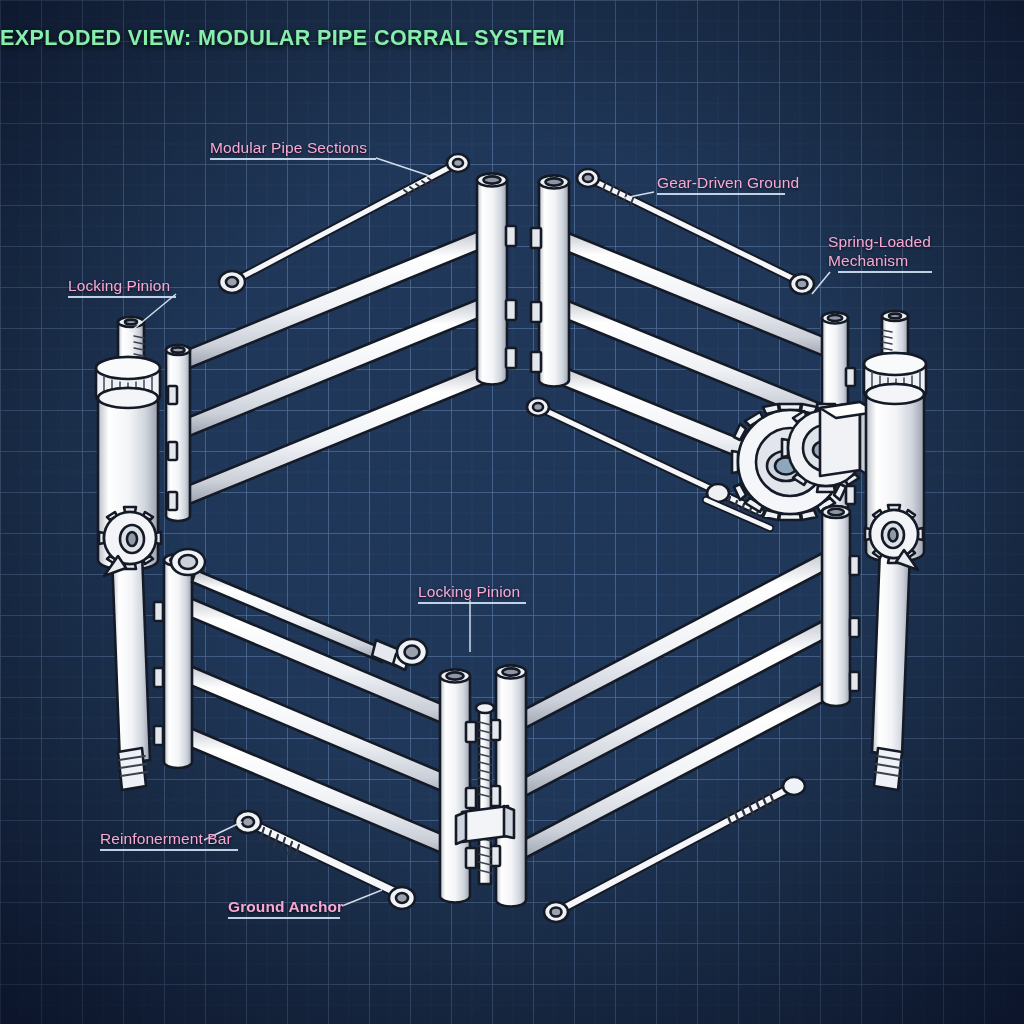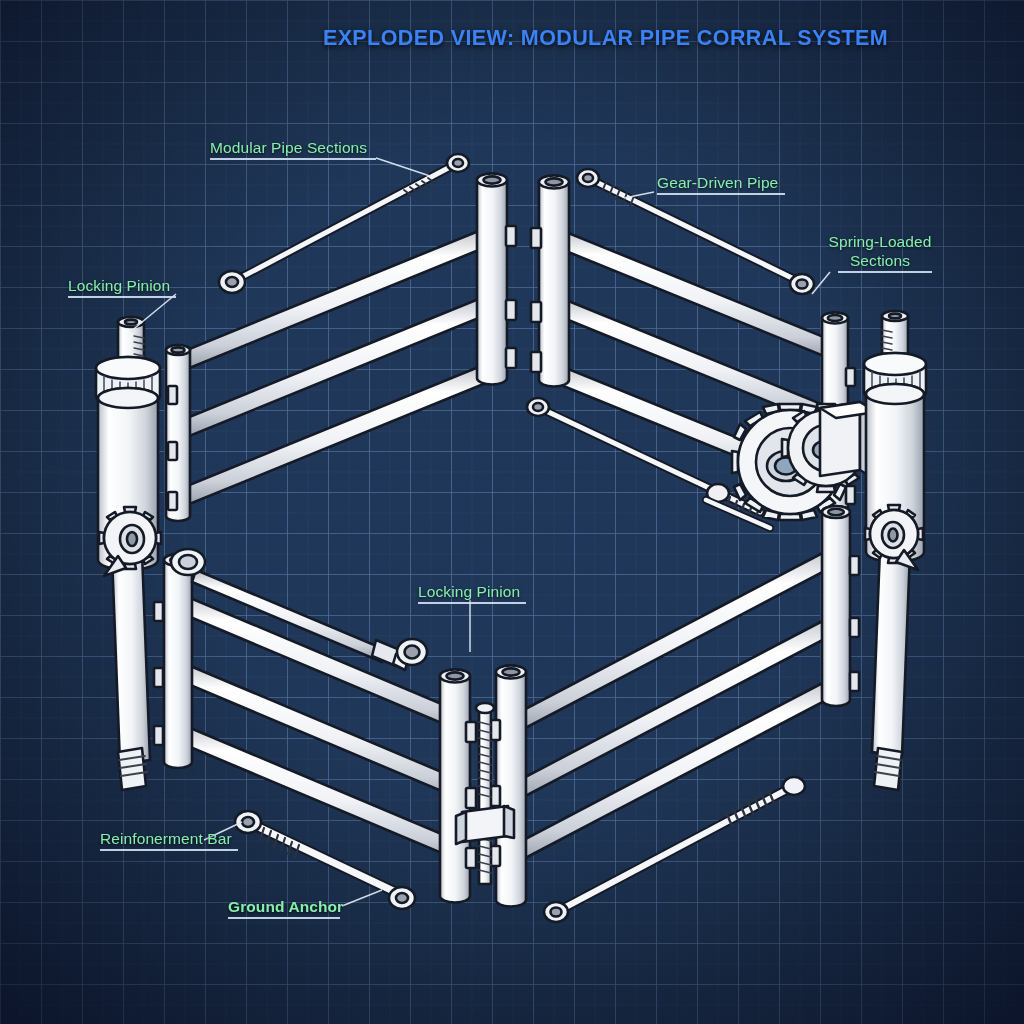--- a/index.html
+++ b/index.html
@@ -1,25 +1,25 @@
 <!DOCTYPE html>
 <html><head>
 <meta charset="utf-8">
 <style>
   html,body{margin:0;padding:0;background:#14213a;}
   body{width:1024px;height:1024px;overflow:hidden;
        font-family:"Liberation Sans",sans-serif;}
   #stage{position:relative;width:1024px;height:1024px;overflow:hidden;}
   #stage svg{position:absolute;top:0;left:0;}
-  .lbl{position:absolute;color:#86efac;font-size:15.5px;letter-spacing:.1px;
+  .lbl{position:absolute;color:#f9a8d4;font-size:15.5px;letter-spacing:.1px;
        white-space:nowrap;text-shadow:0 1px 3px rgba(0,0,0,.75);line-height:19px;}
   .lbl .ul{display:block;height:1.5px;background:#cfe0f2;margin-top:1px;opacity:.92;}
-  .lbl.two{text-align:center;}
-  #title{position:absolute;left:0;top:26px;width:888px;text-align:right;
-         color:#3b82f6;font-size:21.5px;font-weight:bold;letter-spacing:.4px;
+  .lbl.two{text-align:left;}
+  #title{position:absolute;left:0;top:26px;width:888px;text-align:left;
+         color:#86efac;font-size:21.5px;font-weight:bold;letter-spacing:.4px;
          text-shadow:0 2px 5px rgba(0,0,0,.8);}
 </style>
 </head>
 <body>
 
 <div id="stage">
 
   <svg id="art" width="1024" height="1024" viewBox="0 0 1024 1024">
     <defs>
       <linearGradient id="pipeV" x1="0" y1="0" x2="1" y2="0">
@@ -466,27 +466,27 @@
   </svg>
 
   <div id="title">EXPLODED VIEW: MODULAR PIPE CORRAL SYSTEM</div>
 
   <div class="lbl" style="left:210px;top:138px;">
     <span>Modular Pipe Sections</span>
     <span class="ul" style="width:166px;"></span>
   </div>
 
   <div class="lbl" style="left:657px;top:173px;">
-    <span>Gear-Driven Pipe</span>
+    <span>Gear-Driven Ground</span>
     <span class="ul" style="width:128px;"></span>
   </div>
 
   <div class="lbl two" style="left:828px;top:232px;width:104px;">
     <span>Spring-Loaded</span><br>
-    <span>Sections</span>
+    <span>Mechanism</span>
     <span class="ul" style="width:94px;margin-left:10px;"></span>
   </div>
 
   <div class="lbl" style="left:68px;top:276px;">
     <span>Locking Pinion</span>
     <span class="ul" style="width:108px;"></span>
   </div>
 
   <div class="lbl" style="left:418px;top:582px;">
     <span>Locking Pinion</span>

